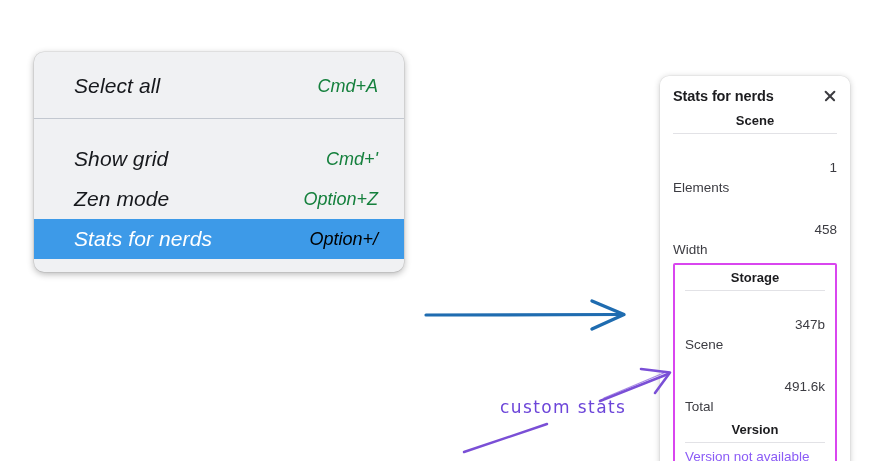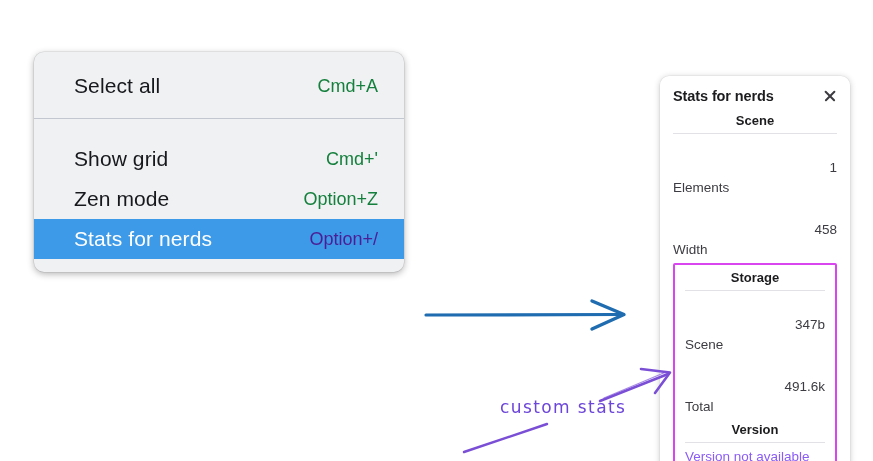--- a/index.html
+++ b/index.html
@@ -16,39 +16,39 @@
   
   .ctx-menu{
     position:absolute;left:34px;top:52px;
     width:370px;
     background:#f0f1f3;
     border-radius:10px;
     box-shadow:0 2px 7px rgba(0,0,0,0.30), 0 0 0 0.5px rgba(0,0,0,0.12);
     padding:0;
     overflow:hidden;
   }
-  .ctx-group{padding:14px 0 12px 0;}
+  .ctx-group{padding:14px 0 12px 0;font-style:italic;}
   .ctx-group.g2{padding:20px 0 0 0;}
   .ctx-sep{height:1px;background:#c3c8d0;margin:0;}
   .ctx-item{
     display:flex;align-items:center;justify-content:space-between;
     height:40px;
     padding:0 26px 0 40px;
     box-sizing:border-box;
     cursor:default;
   }
   .ctx-item .label{
     font-size:21px;color:#16181c;letter-spacing:0.1px;white-space:nowrap;
   }
   .ctx-item .shortcut{
     font-size:18px;color:#15803d;white-space:nowrap;
   }
   .ctx-item.selected{background:#3d9ae8;}
   .ctx-item.selected .label{color:#ffffff;}
-  .ctx-item.selected .shortcut{color:#4c1d95;}
+  .ctx-item.selected .shortcut{color:#000000;}
   .ctx-foot{height:13px;}
 
   
   .stats-panel{
     position:absolute;left:660px;top:76px;
     width:190px;
     background:#ffffff;
     border-radius:9px;
     box-shadow:0 1px 6px rgba(0,0,0,0.22), 0 0 0 0.5px rgba(0,0,0,0.06);
     box-sizing:border-box;

